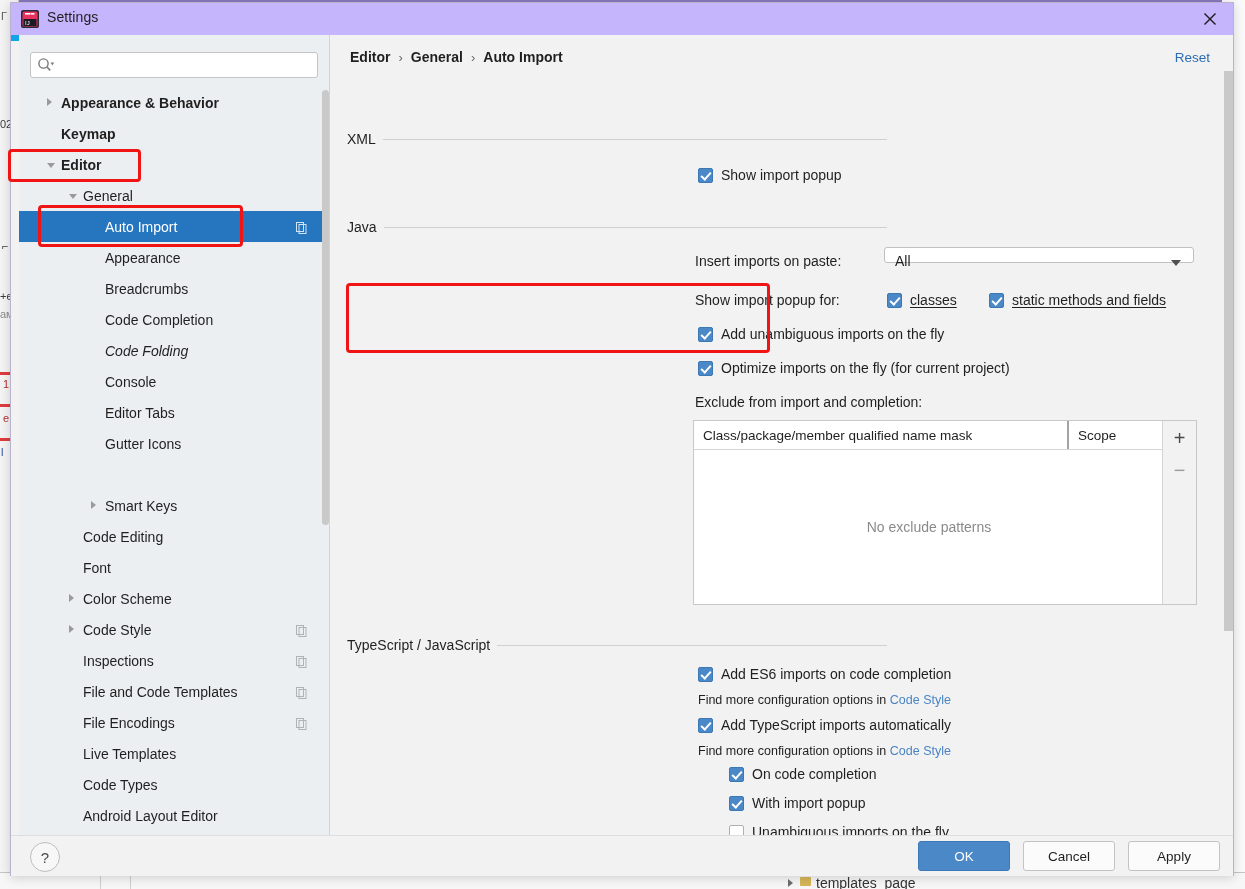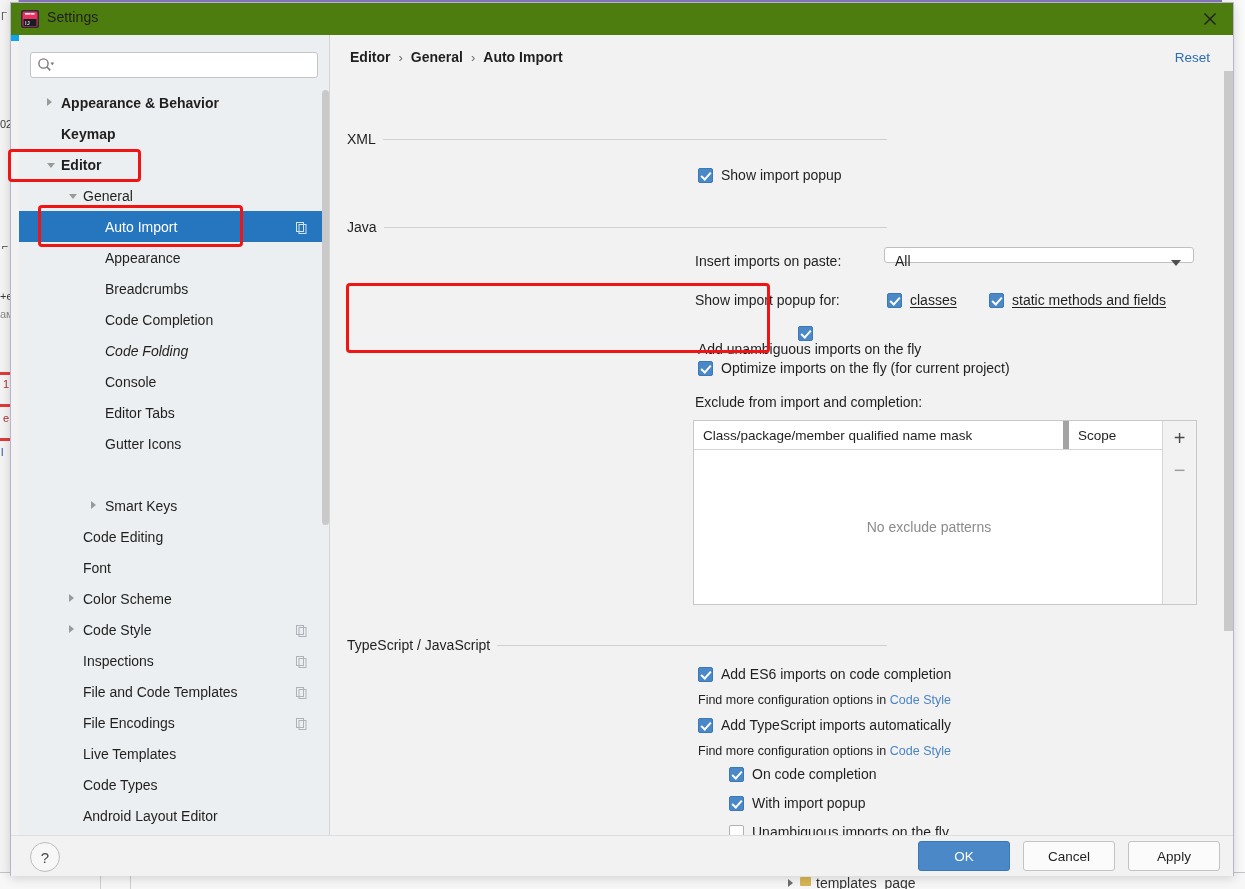--- a/index.html
+++ b/index.html
@@ -73,21 +73,21 @@
     left: 10px; top: 2px;
     width: 1224px; height: 874px;
     background: #f2f2f2;
     border: 1px solid #b9b3cf;
     box-sizing: border-box;
     box-shadow: 0 2px 10px rgba(0,0,0,0.16);
   }
   #titlebar {
     position: relative;
     height: 32px;
-    background: #4d7c0f;
+    background: #c4b5fd;
     border-bottom: 6px solid #0ea5e9;
   }
   #app-icon {
     position: absolute; left: 10px; top: 7px;
     width: 18px; height: 18px;
   }
   #title-text {
     position: absolute; left: 36px; top: 6px;
     font-size: 14px; color: #1f1f1f;
     letter-spacing: .1px;
@@ -320,21 +320,21 @@
     border-bottom: 1px solid #d5d5d5;
     background: #ffffff;
     display: flex;
   }
   #ex-col1 {
     width: 375px; height: 28px;
     display: flex; align-items: center;
     padding-left: 9px;
     box-sizing: border-box;
     font-size: 13.5px; color: #1f1f1f;
-    border-right: 6px solid #a3a3a3;
+    border-right: 2px solid #a3a3a3;
   }
   #ex-col2 {
     flex: 1; height: 28px;
     display: flex; align-items: center;
     padding-left: 9px;
     box-sizing: border-box;
     font-size: 13.5px; color: #1f1f1f;
   }
   #ex-empty {
     position: absolute;
@@ -666,21 +666,21 @@
         <div class="plain-label" style="left:365px;top:257px;">Show import popup for:</div>
         <div class="chk-row" style="left:557px;top:257px;">
           <span class="cb on"></span>
           <span class="mn">classes</span>
         </div>
         <div class="chk-row" style="left:659px;top:257px;">
           <span class="cb on"></span>
           <span class="mn">static methods and fields</span>
         </div>
 
-        <div class="chk-row" style="left:368px;top:291px;flex-direction:column;">
+        <div class="chk-row" style="left:368px;top:291px;">
           <span class="cb on"></span>
           <span>Add unambiguous imports on the fly</span>
         </div>
         <div class="chk-row" style="left:368px;top:325px;">
           <span class="cb on"></span>
           <span>Optimize imports on the fly (for current project)</span>
         </div>
 
         <div class="plain-label" style="left:365px;top:359px;">Exclude from import and completion:</div>
 

